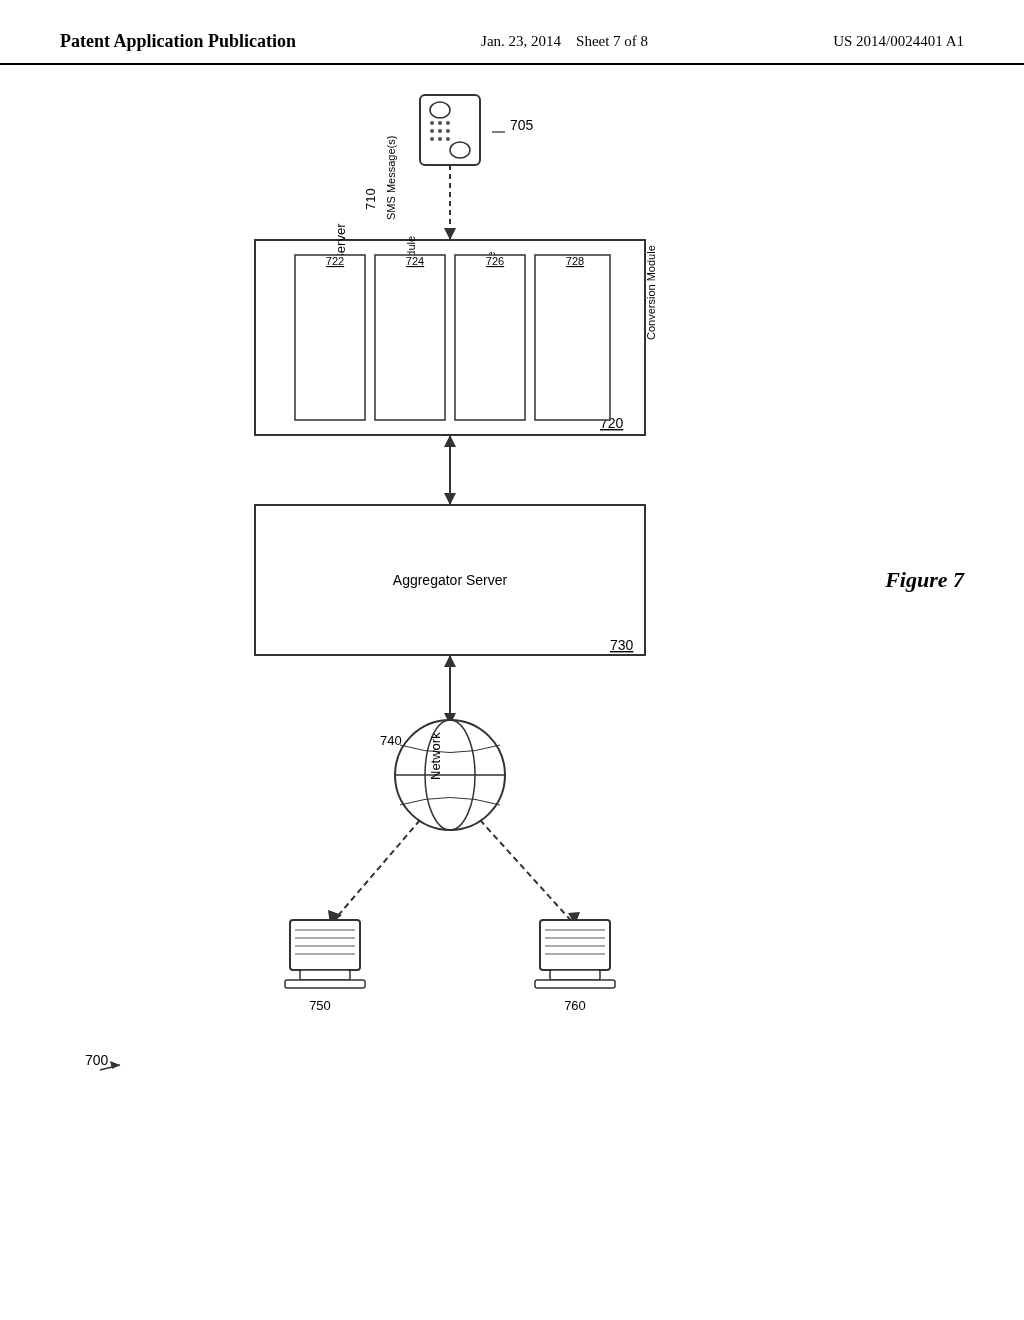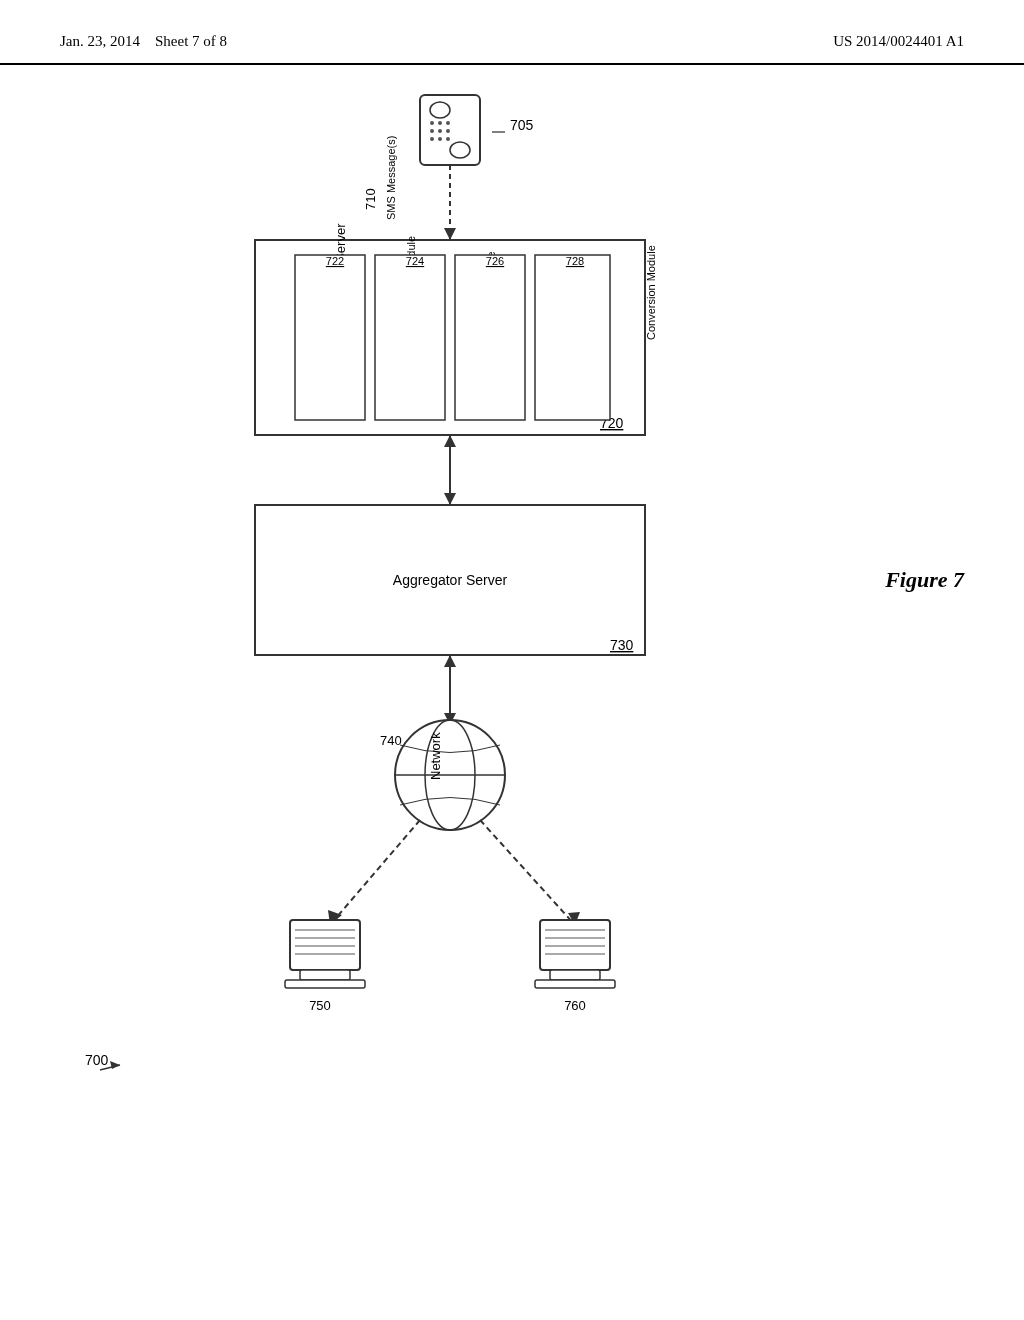--- a/index.html
+++ b/index.html
@@ -59,20 +59,21 @@
       left: 0;
       top: 0;
       width: 100%;
       height: 100%;
     }
   </style>
 </head>
 <body>
 
 <div class="header">
+  <div class="header-left">Patent Application Publication</div>
   <div class="header-center">
     <span>Jan. 23, 2014</span>&nbsp;&nbsp;&nbsp;
     <span>Sheet 7 of 8</span>
   </div>
   <div class="header-right">US 2014/0024401 A1</div>
 </div>
 
 <div class="diagram-area">
 
   <div class="figure-label">Figure 7</div>

